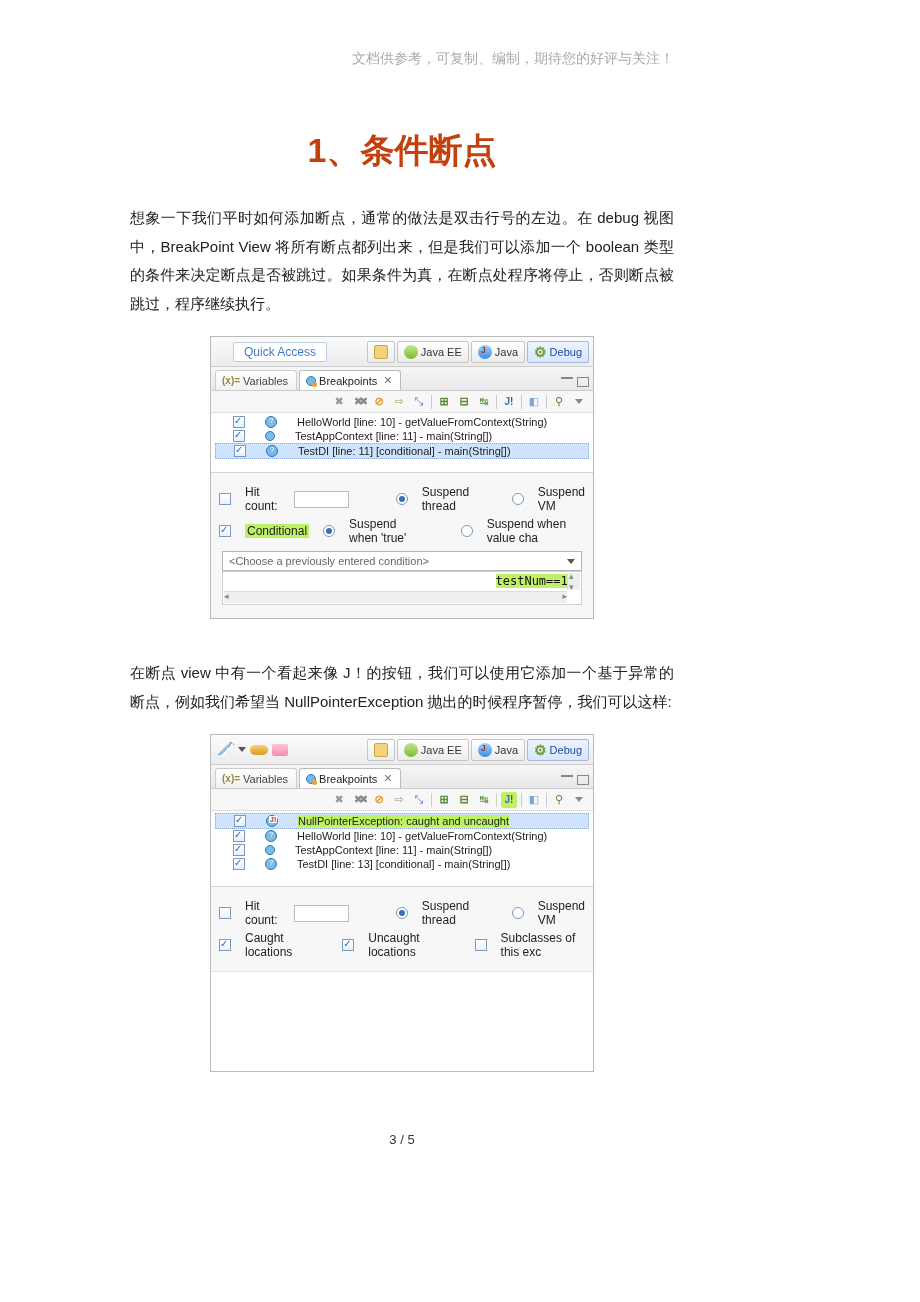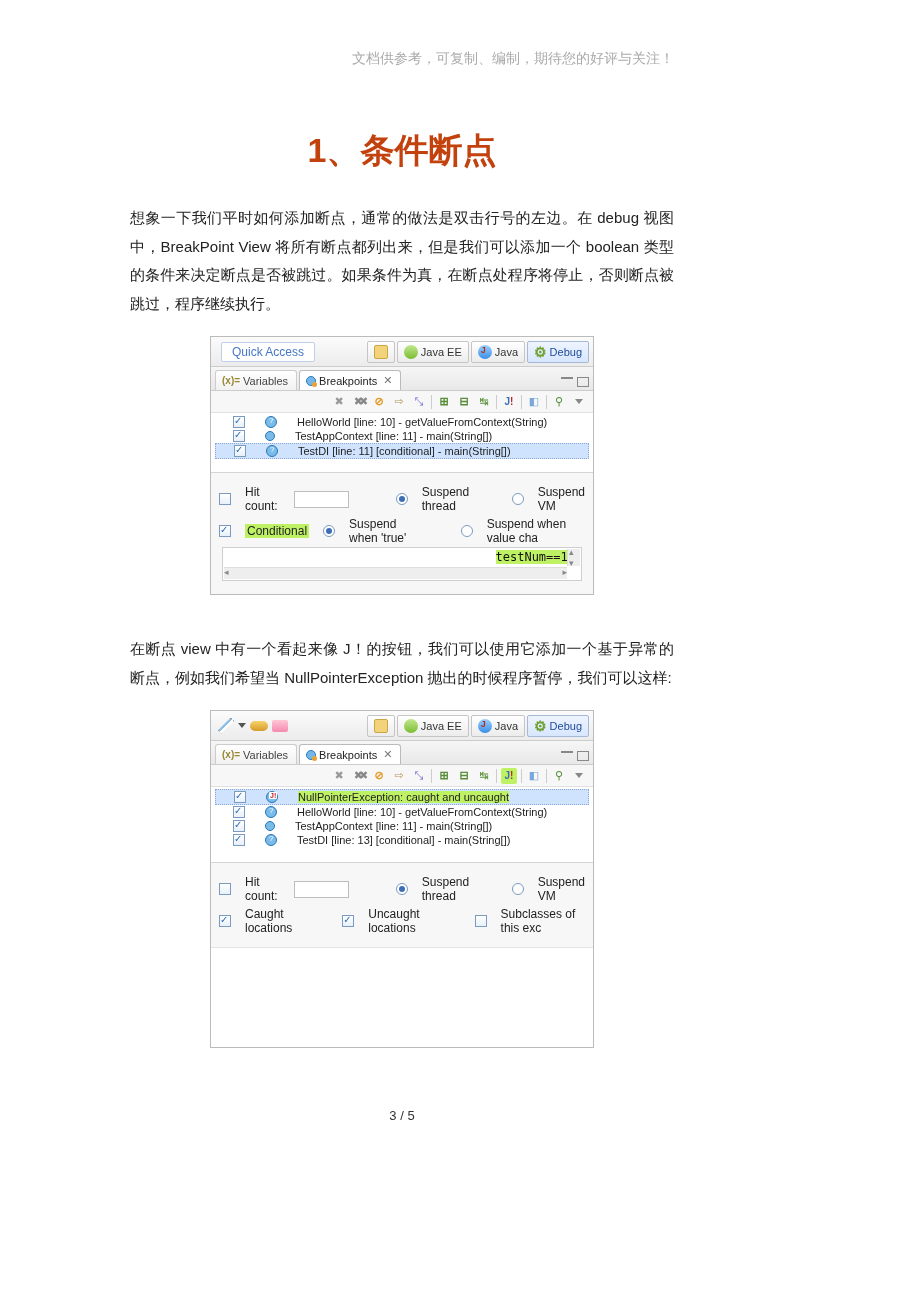--- a/index.html
+++ b/index.html
@@ -53,21 +53,21 @@
     display: flex;
     align-items: center;
     padding: 0 4px;
   }
   .qa-label {
     color: #4478c8;
     padding: 2px 10px;
     border: 1px solid #bcd0ea;
     background: #fff;
     border-radius: 2px;
-    margin-left: 6px;
+    margin-left: 18px;
     font-size: 12px;
   }
   .qa-spacer { flex: 1; }
   .persp-btn {
     display: inline-flex;
     align-items: center;
     gap: 3px;
     padding: 2px 6px;
     border: 1px solid #c5c5c5;
     background: linear-gradient(#fff,#ececec);
@@ -345,20 +345,23 @@
       </div>
       <div class="form-row">
         <span class="cb checked hl-yellow"></span>
         <span class="hl-yellow" style="padding:0 2px">Conditional</span>
         <span class="radio sel"></span>
         <span>Suspend when 'true'</span>
         <span style="width:6px"></span>
         <span class="radio"></span>
         <span>Suspend when value cha</span>
       </div>
+      <div class="combo">
+        <span>&lt;Choose a previously entered condition&gt;</span>
+      </div>
       <div class="condition-box">
         <div class="cond-text"><span class="hl-yellow">testNum==10</span></div>
         <div class="cond-scroll"></div>
         <div class="cond-hscroll"></div>
       </div>
     </div>
   </div>
 
   <p class="body-text">在断点 view 中有一个看起来像 J！的按钮，我们可以使用它添加一个基于异常的断点，例如我们希望当 NullPointerException 抛出的时候程序暂停，我们可以这样:</p>
 

